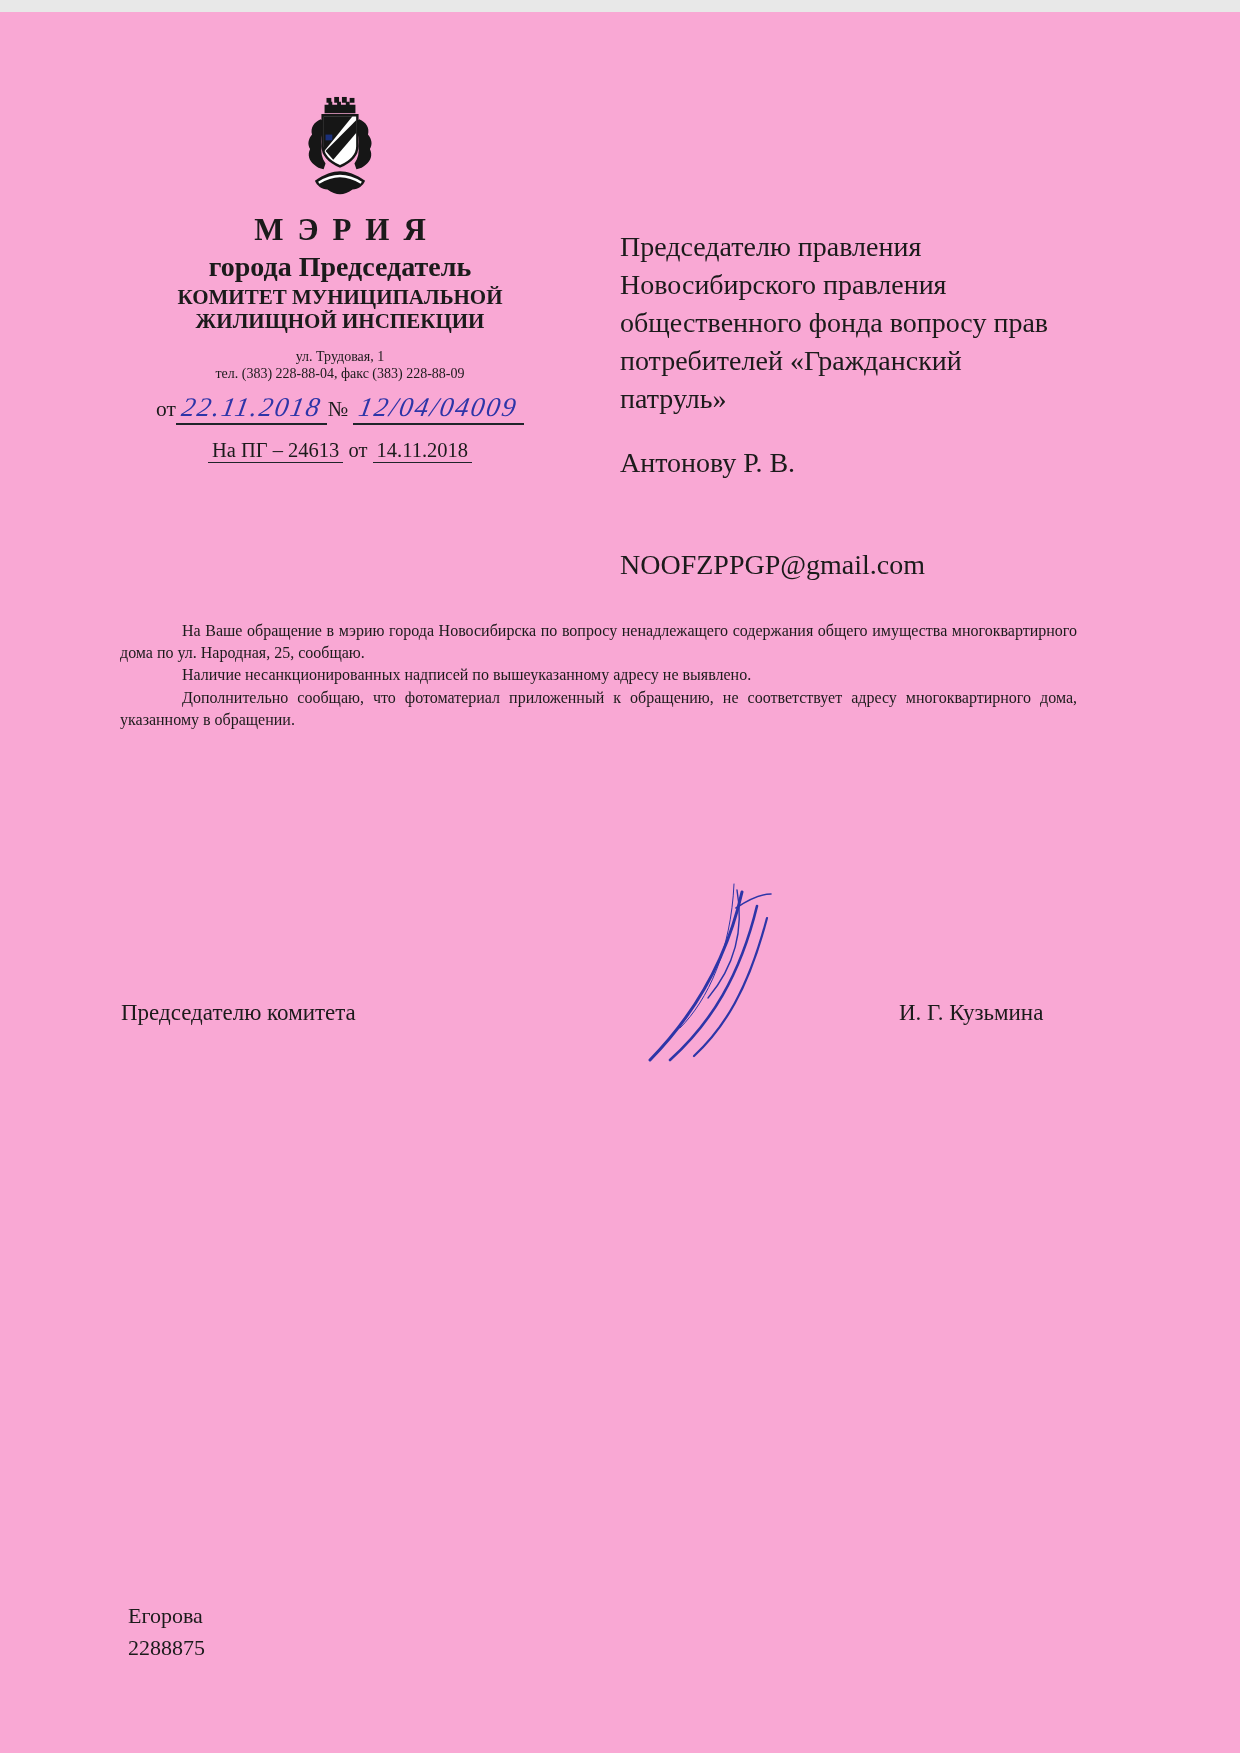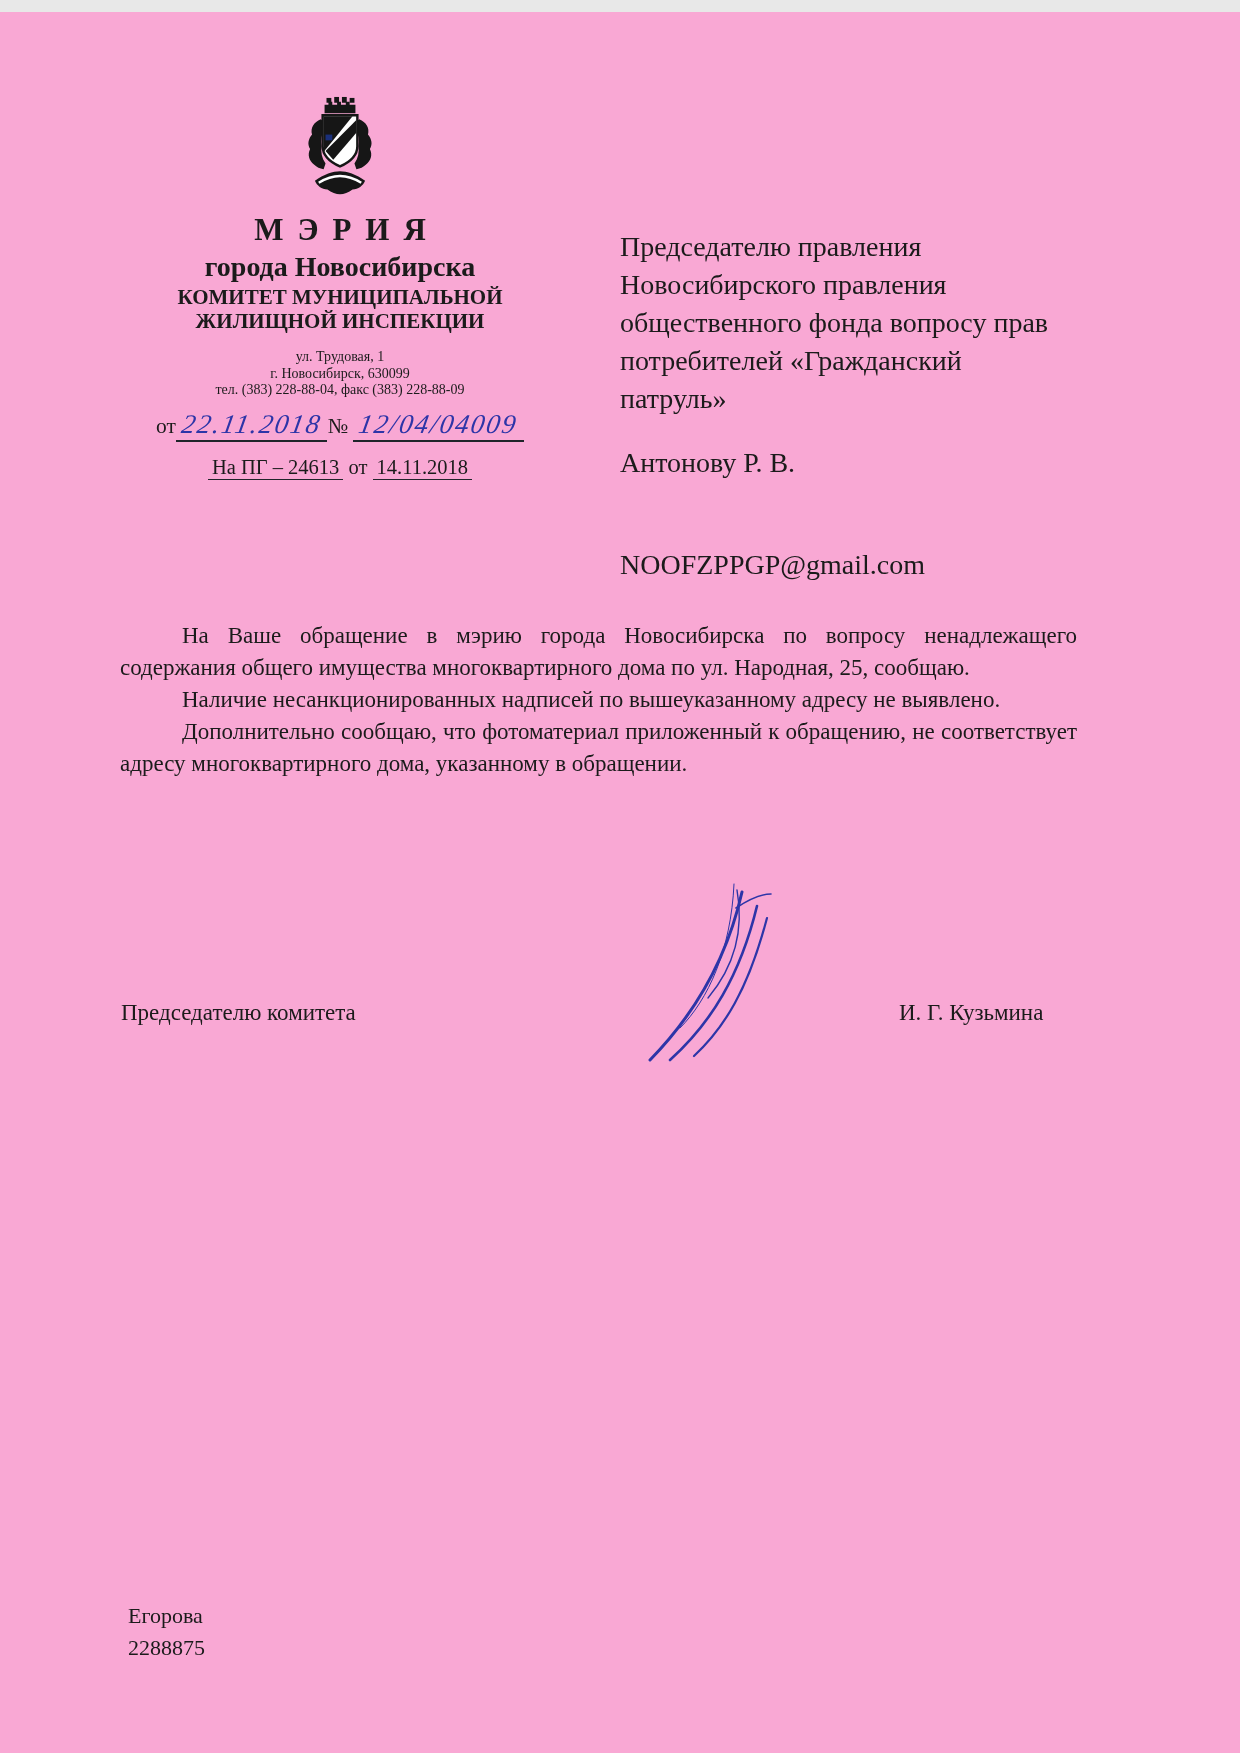--- a/index.html
+++ b/index.html
@@ -80,21 +80,21 @@
   }
   .recipient-name { margin-top: 26px; }
   .recipient-email { margin-top: 64px; }
 
   
   .letter-body {
     position: absolute;
     left: 120px;
     top: 608px;
     width: 957px;
-    font-size: 23px;
+    font-size: 16px;
     line-height: 1.39;
     text-align: justify;
   }
   .letter-body p {
     margin: 0;
     text-indent: 62px;
   }
 
   
   .sig-title {
@@ -151,31 +151,30 @@
         <path d="M33 21 L63 21 L33 58 z" fill="#161616"></path>
         <path d="M67 25 L67 38 L43 66 L35 57 z" fill="#161616"></path>
         <rect x="35" y="40" width="7" height="6" fill="#1a2f7a"></rect>
 
         <path d="M24 88 c9 -7 19 -10 26 -10 c7 0 17 3 26 10 c-2 5 -7 9 -13 9 c-4 3 -9 5 -13 5 c-4 0 -9 -2 -13 -5 c-6 0 -11 -4 -13 -9 z" fill="#161616"></path>
         <path d="M28 90 c8 -5 15 -7 22 -7 c7 0 14 2 22 7" fill="none" stroke="#ffffff" stroke-width="2.5"></path>
       </svg>
     </div>
 
     <div class="org-name">МЭРИЯ</div>
-    <div class="org-city">города Новосибирска</div>
+    <div class="org-city">города Председатель</div>
 
 
     <div class="committee-block">
       <div class="committee-line">КОМИТЕТ МУНИЦИПАЛЬНОЙ</div>
       <div class="committee-line">ЖИЛИЩНОЙ ИНСПЕКЦИИ</div>
     </div>
 
     <div class="addr-block">
       <div class="addr-line">ул. Трудовая, 1</div>
-      <div class="addr-line">г. Новосибирск, 630099</div>
       <div class="addr-line">тел. (383) 228-88-04, факс (383) 228-88-09</div>
     </div>
 
     <div class="ref-line">
       <span>от</span><span class="u-line hand-slot"><span class="handwritten">22.11.2018</span></span><span>№</span> <span class="u-line hand-slot"><span class="handwritten">12/04/04009</span></span>
     </div>
 
     <div class="reply-line">
       <span class="u-line">На ПГ – 24613</span>
       <span>от</span>

